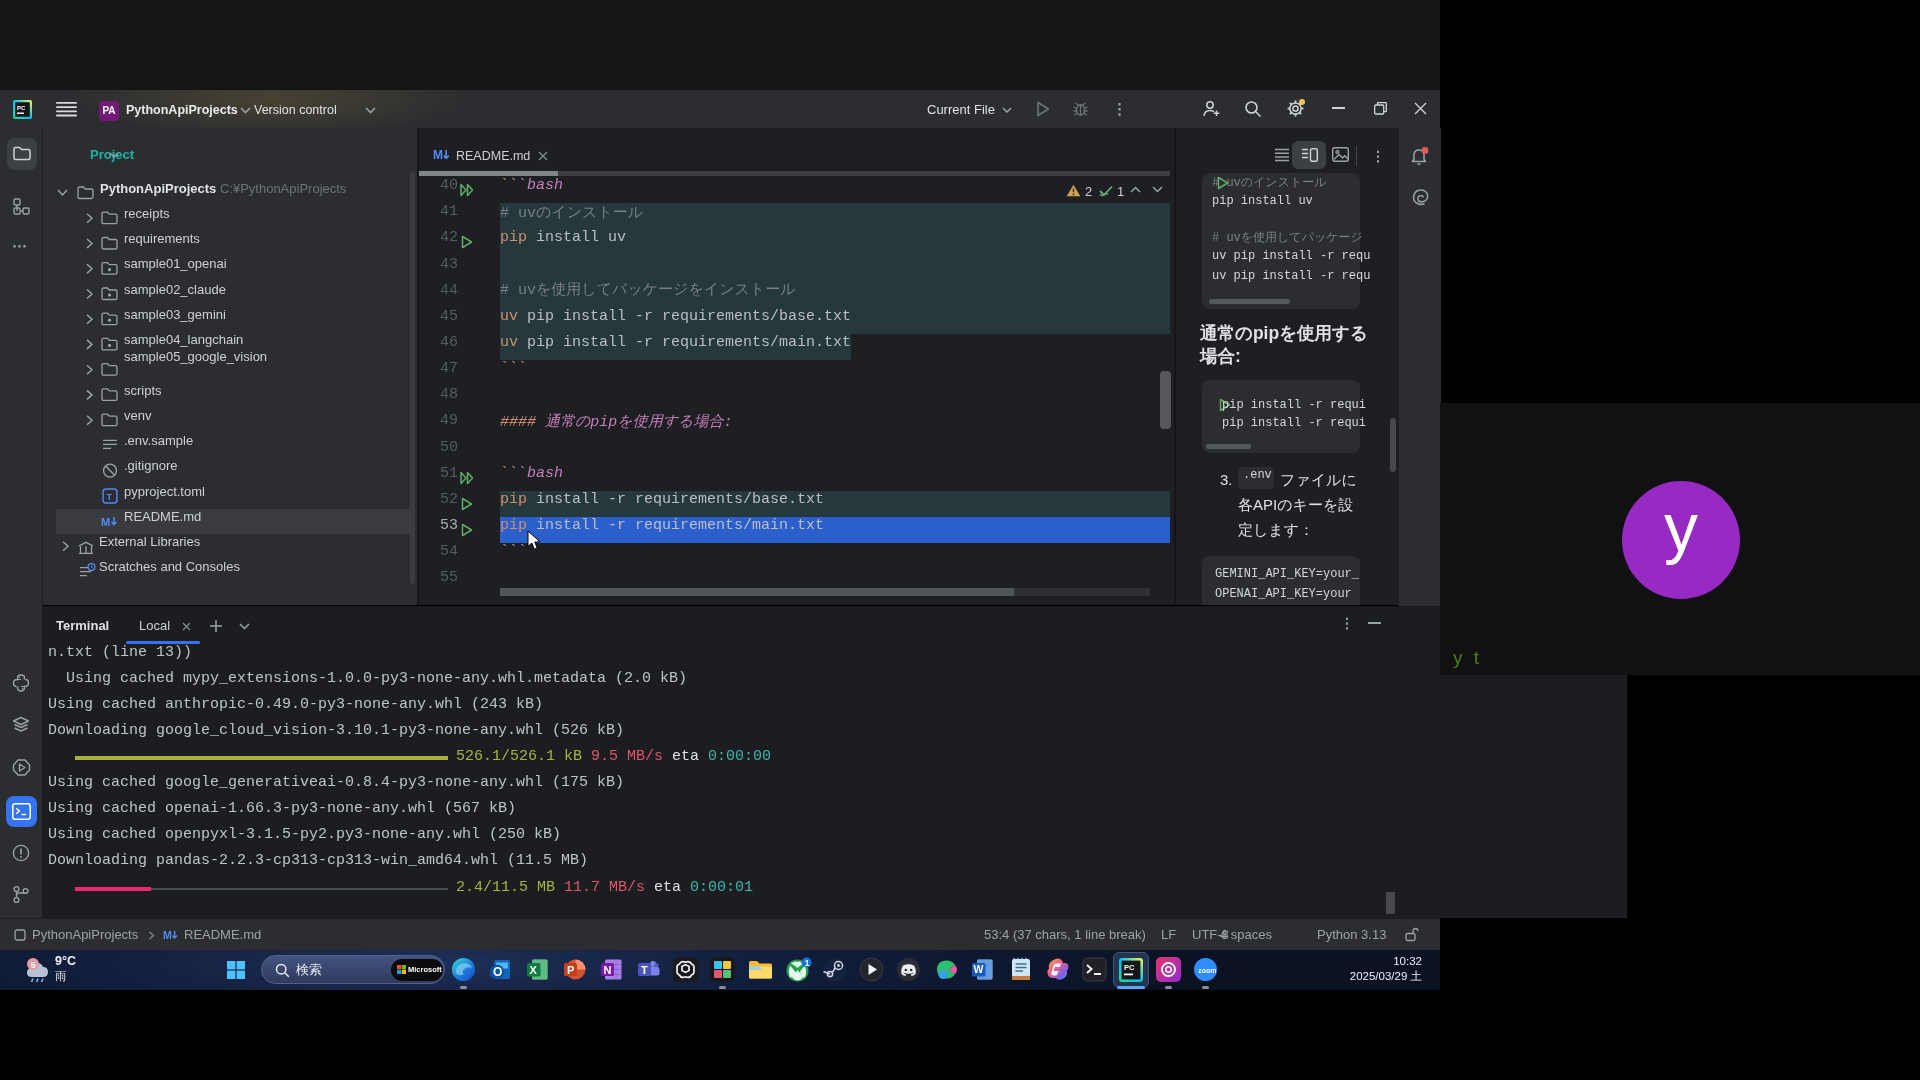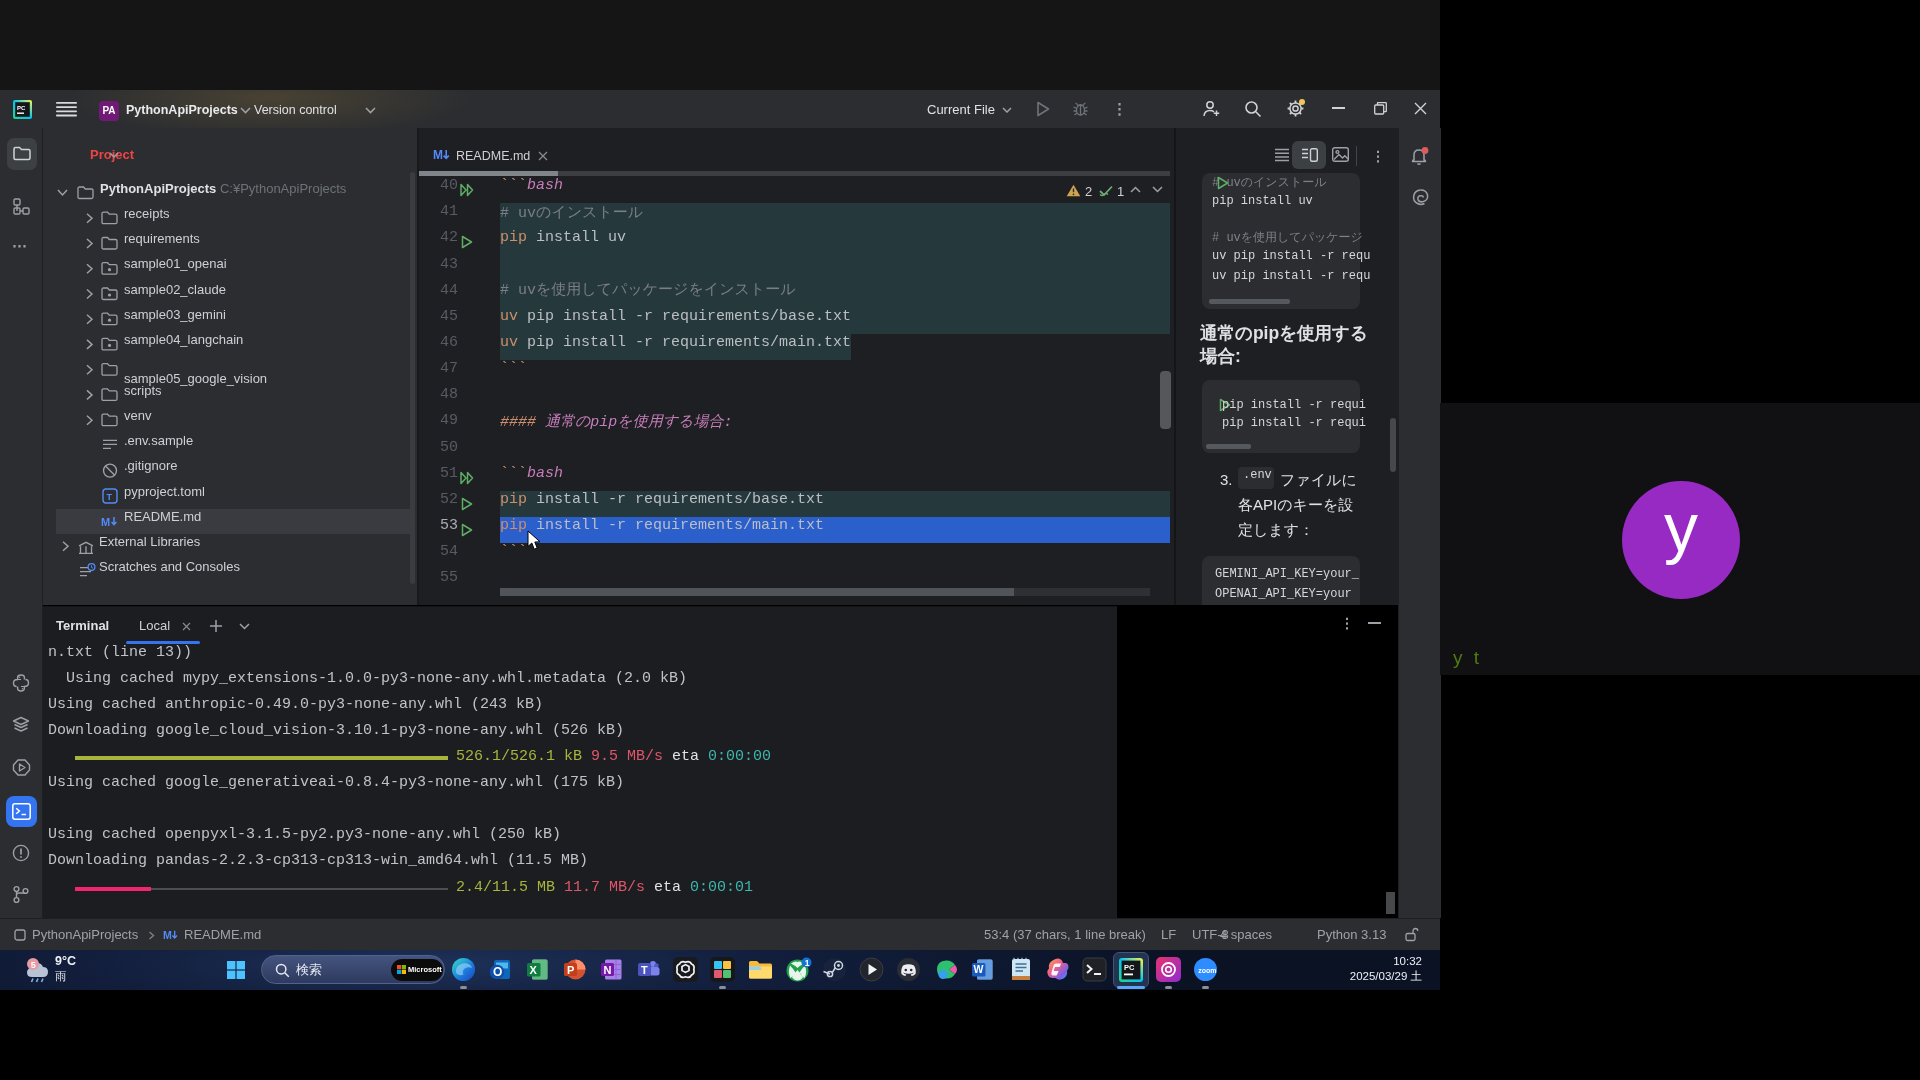--- a/index.html
+++ b/index.html
@@ -175,21 +175,21 @@
     <g stroke="#9da0a6" stroke-width="1.4" fill="none">
       <circle cx="4.5" cy="4" r="2.4"></circle>
           <circle cx="13.5" cy="6" r="2.4"></circle>
           <circle cx="4.5" cy="15" r="2.4"></circle>
       <path d="M4.5 6.4 L4.5 12.6 M4.5 10 Q4.5 8 7 8 L11 8 Q13.5 8 13.5 8.4"></path>
     </g>
   </svg>
 </div>
 <div id="projpanel" class="ab" style="left:43px;top:128px;width:374px;height:477px;background:#2b2d30;overflow:hidden;">
 
-  <div class="ab" style="left:13px;top:18px;color:#ef4444;font:600 13px/18px 'Liberation Sans',sans-serif;padding-left:34px;">Project</div>
+  <div class="ab" style="left:13px;top:18px;color:#14b8a6;font:600 13px/18px 'Liberation Sans',sans-serif;padding-left:34px;">Project</div>
   <svg class="ab" style="left:66px;top:24px;" width="10" height="7" viewBox="0 0 10 7">
         <path d="M1 1 L5 5 L9 1" stroke="#9da0a6" stroke-width="1.5" fill="none"></path>
       </svg>
 
   <div class="ab" style="left:13px;top:381px;width:354px;height:25px;background:#393b40;"></div>
 
   <div class="ab" style="left:367px;top:44px;width:5px;height:412px;background:#3a3c40;border-radius:3px;"></div>
 
   <svg class="ab" style="left:0;top:0;" width="374" height="477" viewBox="0 0 374 477">
     <defs>
@@ -256,21 +256,21 @@
           <path d="M48.5 437.4 L48.5 439.3 L50 440.2" stroke="#548af7" stroke-width="1"></path>
         </g>
   </svg>
   <div class="tr" style="left:57px;top:53px;font-weight:bold;color:#dfe1e5;">PythonApiProjects <span style="font-weight:normal;color:#6e7277;">C:¥PythonApiProjects</span></div>
   <div class="tr" style="left:81px;top:78px;">receipts</div>
   <div class="tr" style="left:81px;top:103px;">requirements</div>
   <div class="tr" style="left:81px;top:128px;">sample01_openai</div>
   <div class="tr" style="left:81px;top:154px;">sample02_claude</div>
   <div class="tr" style="left:81px;top:179px;">sample03_gemini</div>
   <div class="tr" style="left:81px;top:204px;">sample04_langchain</div>
-  <div class="tr" style="left:81px;top:243px;">sample05_google_vision</div>
+  <div class="tr" style="left:81px;top:221px;">sample05_google_vision</div>
   <div class="tr" style="left:81px;top:255px;">scripts</div>
   <div class="tr" style="left:81px;top:280px;">venv</div>
   <div class="tr" style="left:81px;top:305px;">.env.sample</div>
   <div class="tr" style="left:81px;top:330px;">.gitignore</div>
   <div class="tr" style="left:81px;top:356px;">pyproject.toml</div>
   <div class="tr" style="left:81px;top:381px;">README.md</div>
   <div class="tr" style="left:56px;top:406px;">External Libraries</div>
   <div class="tr" style="left:56px;top:431px;">Scratches and Consoles</div>
 </div>
 <div class="ab" style="left:417px;top:128px;width:2px;height:477px;background:#17191b;"></div>
@@ -441,21 +441,21 @@
     </g>
     <circle cx="15" cy="4.5" r="3.4" fill="#db5c5c"></circle>
   </svg>
   <svg class="ab" style="left:12px;top:60px;" width="19" height="19" viewBox="0 0 19 19">
     <g stroke="#9da0a6" stroke-width="1.5" fill="none">
       <path d="M9.5 2 Q15.5 2 16.5 7 Q17.5 12 12.5 13.5 Q8 14.8 7 11.5 Q6.2 8.5 9.2 7.8 Q12 7.2 12.5 9.5"></path>
       <path d="M9.5 2 Q4 2.5 2.8 7.5 Q1.6 13 6.5 15.5 Q10 17.3 13.5 15.5"></path>
     </g>
   </svg>
 </div>
-<div id="terminal" class="ab" style="left:43px;top:606px;width:1074px;height:312px;background:#1b1d20;border-top:1px solid #141517;box-sizing:border-box;">
+<div id="terminal" class="ab" style="left:43px;top:606px;width:1584px;height:312px;background:#1b1d20;border-top:1px solid #141517;box-sizing:border-box;">
 
   <div class="ab" style="left:13px;top:9px;color:#dfe1e5;font:bold 13px/20px 'Liberation Sans',sans-serif;">Terminal</div>
   <div class="ab" style="left:96px;top:9px;color:#ced0d6;font:13px/20px 'Liberation Sans',sans-serif;">Local</div>
   <svg class="ab" style="left:139px;top:15px;" width="9" height="9" viewBox="0 0 9 9">
         <path d="M1 1 L8 8 M8 1 L1 8" stroke="#868a91" stroke-width="1.2"></path>
       </svg>
   <div class="ab" style="left:83px;top:34px;width:74px;height:3px;background:#3574f0;border-radius:2px;"></div>
   <svg class="ab" style="left:166px;top:12px;" width="14" height="14" viewBox="0 0 14 14">
         <path d="M7 1 L7 13 M1 7 L13 7" stroke="#9da0a6" stroke-width="1.5"></path>
       </svg>
@@ -465,20 +465,21 @@
   <div class="ab" style="left:1297px;top:6px;color:#9da0a6;font:bold 14px/20px 'Liberation Sans',sans-serif;">⋮</div>
   <div class="ab" style="left:1325px;top:15px;width:13px;height:1.6px;background:#9da0a6;"></div>
 
   <div class="tl" style="top:37px;">n.txt (line 13))</div>
   <div class="tl" style="top:63px;">  Using cached mypy_extensions-1.0.0-py3-none-any.whl.metadata (2.0 kB)</div>
   <div class="tl" style="top:89px;">Using cached anthropic-0.49.0-py3-none-any.whl (243 kB)</div>
   <div class="tl" style="top:115px;">Downloading google_cloud_vision-3.10.1-py3-none-any.whl (526 kB)</div>
   <div class="ab" style="left:32px;top:149px;width:373px;height:4px;background:#a9b43c;"></div>
   <div class="tl" style="left:413px;top:141px;"><span style="color:#a9b43c;">526.1/526.1 kB</span> <span style="color:#e0556a;">9.5 MB/s</span> <span style="color:#dfe1e5;">eta</span> <span style="color:#3eb7ae;">0:00:00</span></div>
   <div class="tl" style="top:167px;">Using cached google_generativeai-0.8.4-py3-none-any.whl (175 kB)</div>
+  <div class="tl" style="top:193px;">Using cached openai-1.66.3-py3-none-any.whl (567 kB)</div>
   <div class="tl" style="top:219px;">Using cached openpyxl-3.1.5-py2.py3-none-any.whl (250 kB)</div>
   <div class="tl" style="top:245px;">Downloading pandas-2.2.3-cp313-cp313-win_amd64.whl (11.5 MB)</div>
   <div class="ab" style="left:32px;top:280px;width:76px;height:4px;background:#f3256d;"></div>
   <div class="ab" style="left:108px;top:281px;width:297px;height:2px;background:#4b4e52;"></div>
   <div class="tl" style="left:413px;top:272px;"><span style="color:#a9b43c;">2.4/11.5 MB</span> <span style="color:#e0556a;">11.7 MB/s</span> <span style="color:#dfe1e5;">eta</span> <span style="color:#3eb7ae;">0:00:01</span></div>
 
   <div class="ab" style="left:1343px;top:285px;width:9px;height:22px;background:#46484c;"></div>
 </div>
 <div id="statusbar" class="ab" style="left:0;top:918px;width:1440px;height:32px;background:#2b2d30;border-top:1px solid #1e1f22;box-sizing:border-box;color:#9ea2a8;font:13px/31px 'Liberation Sans',sans-serif;">
   <svg class="ab" style="left:14px;top:10px;" width="12" height="12" viewBox="0 0 12 12">

